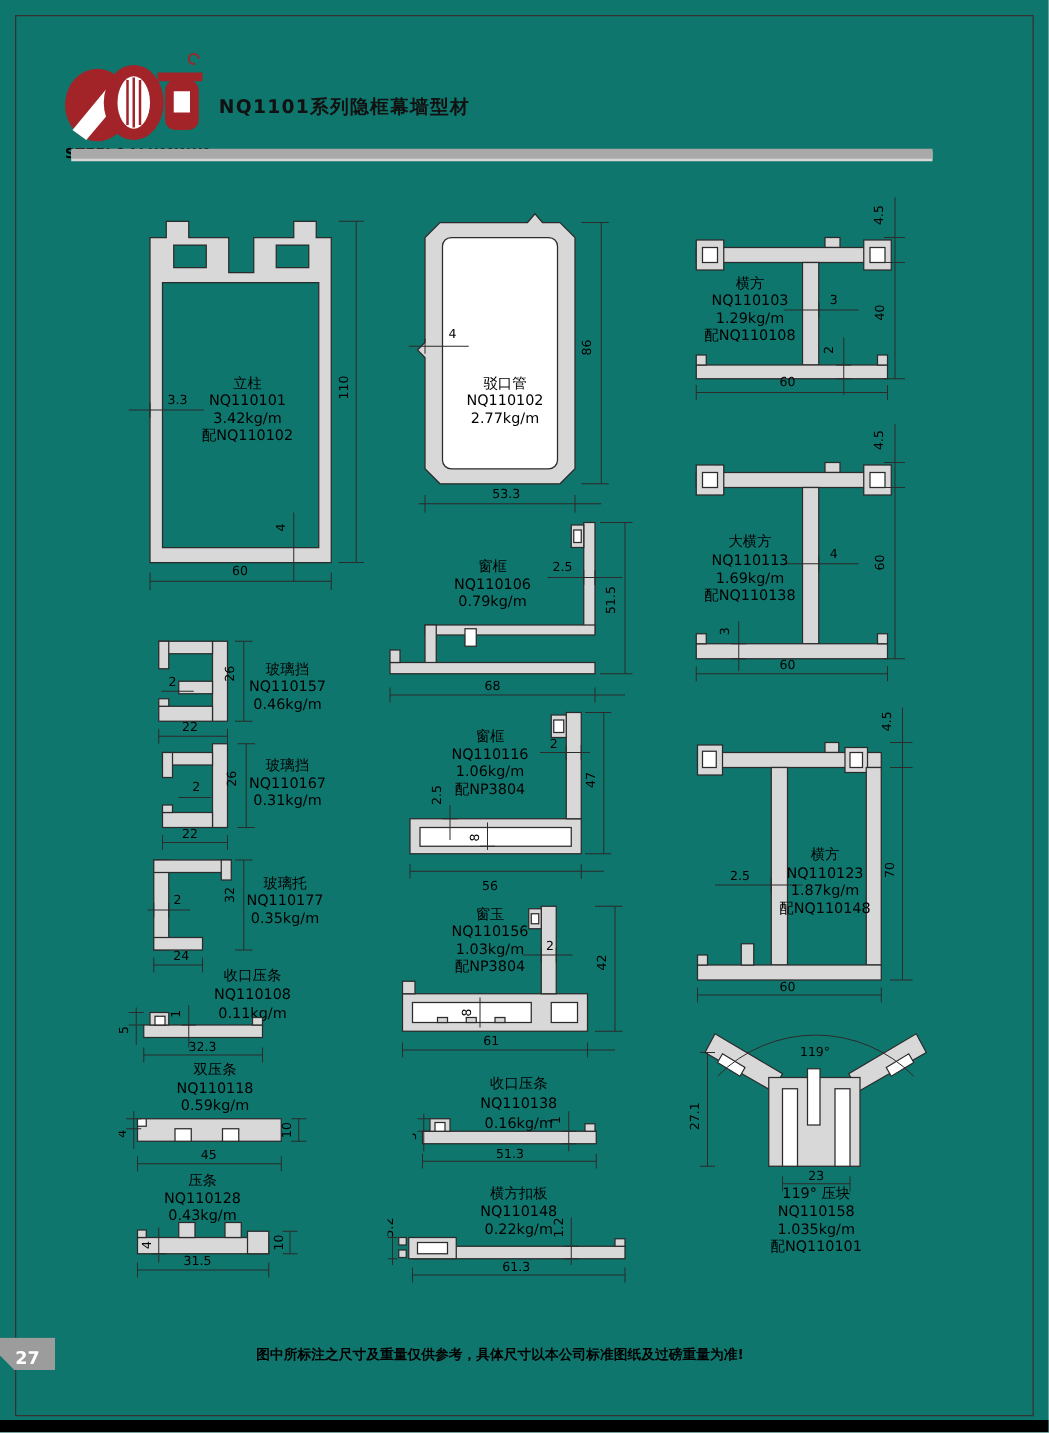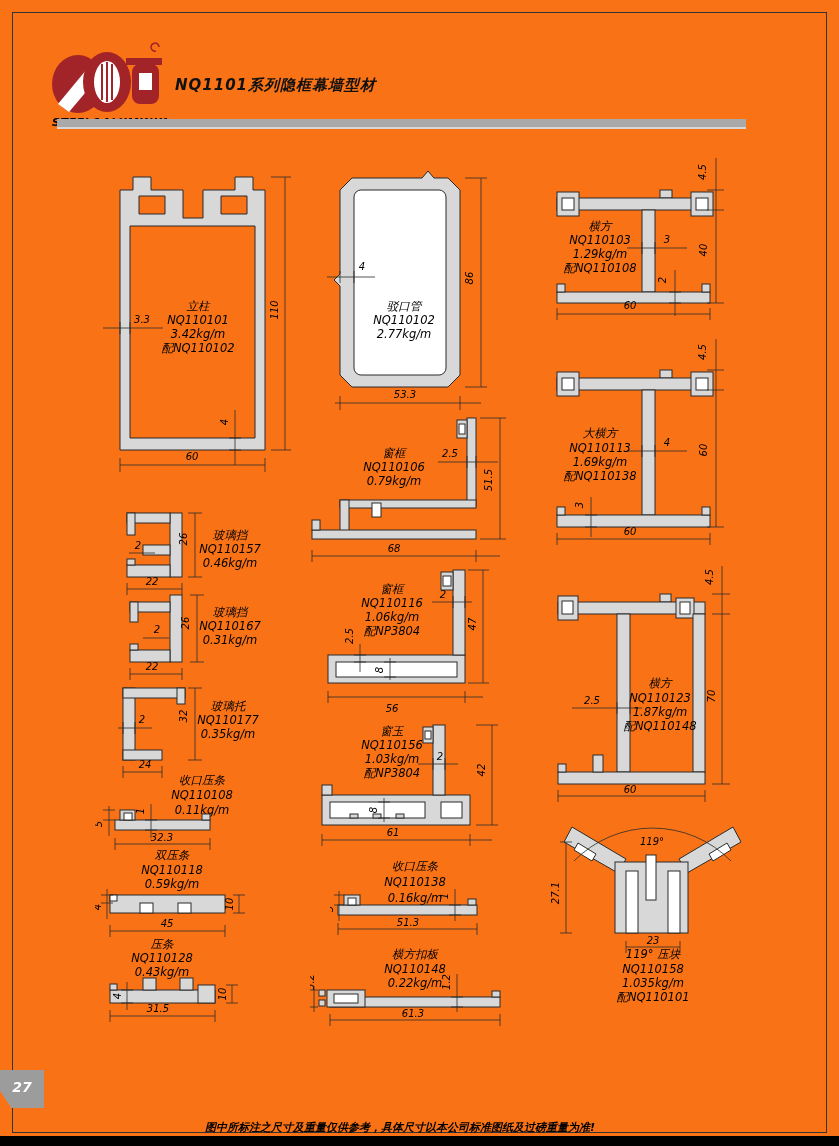--- a/index.html
+++ b/index.html
@@ -1,34 +1,34 @@
 <!DOCTYPE html>
 <html><head>
 <meta charset="utf-8">
 <style>
   html,body{margin:0;padding:0;background:#e8e8e8;}
-  .page{position:relative;width:839px;height:1146px;background:#f97316;font-family:"DejavU Sans","DejaVu Sans",sans-serif;overflow:hidden;font-style:italic;}
+  .page{position:relative;width:839px;height:1146px;background:#0f766e;font-family:"DejavU Sans","DejaVu Sans",sans-serif;overflow:hidden;}
   .inner-border{position:absolute;left:12px;top:12px;width:813px;height:1119px;border:1px solid #333;}
   .bottom-bar{position:absolute;left:0;top:1136px;width:839px;height:10px;background:#000;}
   .title-cn{position:absolute;left:175px;top:76px;font-size:15px;font-weight:bold;letter-spacing:1px;color:#111;}
   .title-en{position:absolute;left:175px;top:99px;font-size:13.5px;color:#111;}
   .divider{position:absolute;left:57px;top:119px;width:689px;height:8px;background:#a9a9a9;box-shadow:0 2px 0 #d6d6d6;}
   .logo{position:absolute;left:50px;top:42px;}
   .pf{position:absolute;}
   svg text{fill:#000;font-family:"DejaVu Sans",sans-serif;}
   .sh{fill:#d8d8d8;stroke:#2b2b2b;stroke-width:1;}
   .wh{fill:#fff;stroke:#2b2b2b;stroke-width:1;}
   .dl line, .dl path{stroke:#2b2b2b;stroke-width:0.8;fill:none;}
   .lbl{font-size:11.5px;text-anchor:middle;}
   .dim{font-size:10px;text-anchor:middle;}
-  .page-tab{position:absolute;left:0;top:1070px;width:44px;height:38px;background:#9c9c9c;
+  .page-tab{position:absolute;left:0;top:1070px;width:44px;height:26px;background:#9c9c9c;
     clip-path:polygon(0 0,100% 0,100% 100%,26% 100%,0 55%);
     color:#fff;font-weight:bold;font-size:14px;line-height:34px;text-align:center;}
   .disclaimer{position:absolute;left:140px;top:1076px;width:520px;text-align:center;
-    font-size:11px;font-weight:bold;color:#000;margin-top:44px;}
+    font-size:11px;font-weight:bold;color:#000;}
 </style>
 </head>
 <body>
 
 <div class="page">
   <div class="inner-border"></div>
 
   <svg class="logo" width="118" height="92">
     <g>
       <ellipse cx="28" cy="42" rx="26" ry="29" fill="#a22328"></ellipse>

